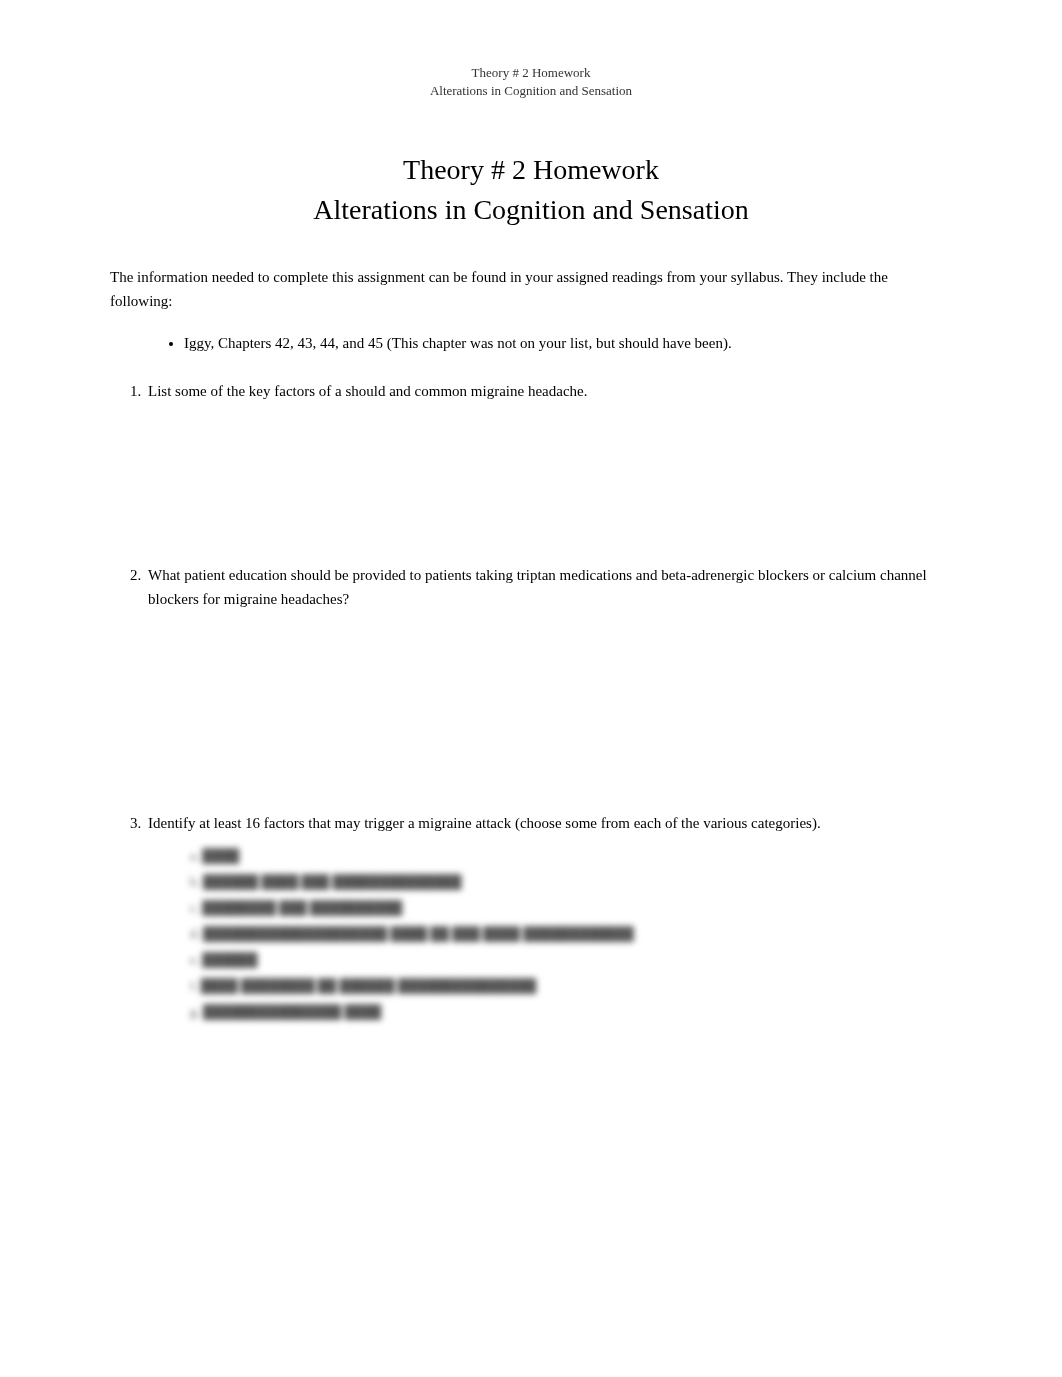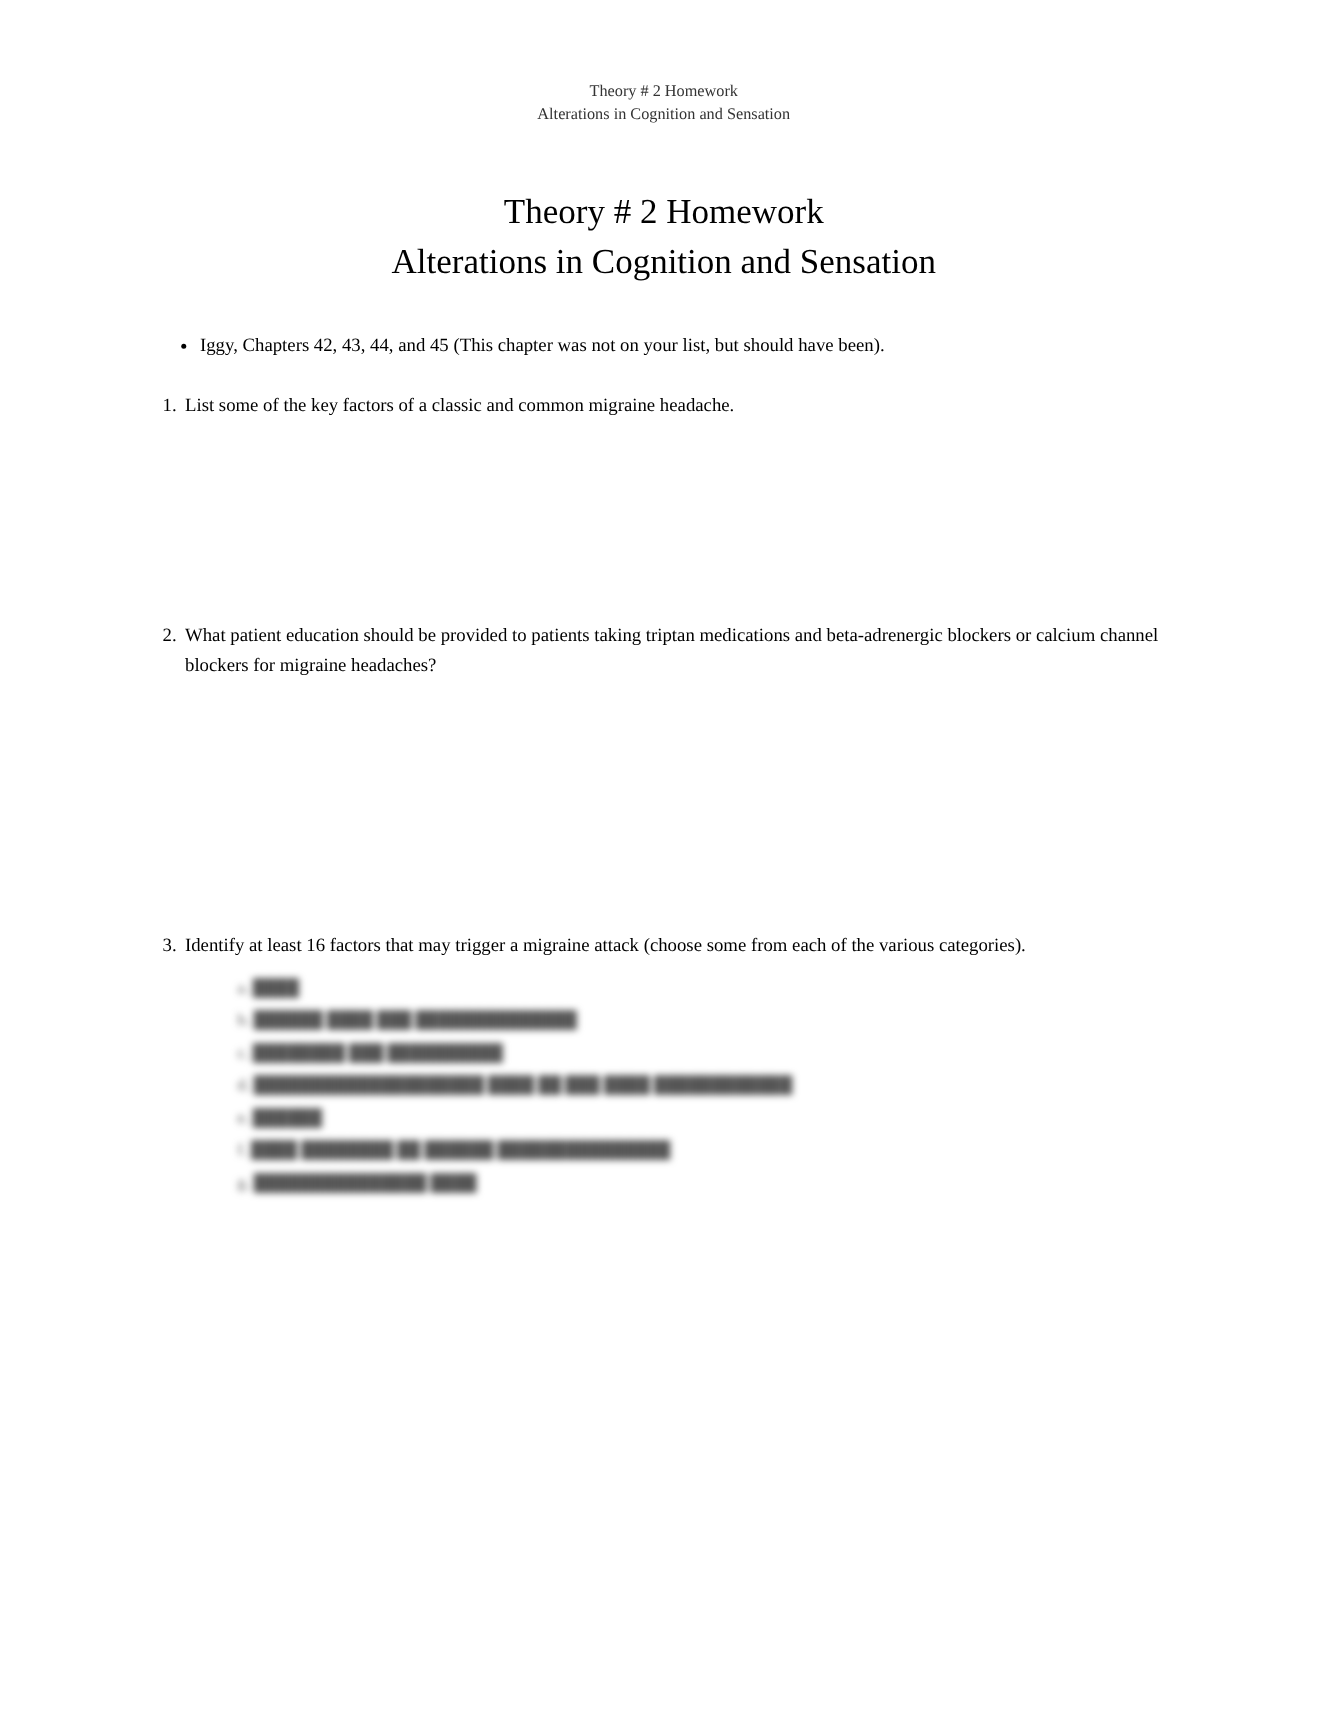--- a/index.html
+++ b/index.html
@@ -47,21 +47,21 @@
 
     .intro-text {
       font-size: 15px;
       line-height: 1.6;
       margin-bottom: 18px;
       color: #000;
     }
 
     .bullet-list {
       list-style: disc;
-      margin-left: 50px;
+      margin-left: 74px;
       margin-bottom: 24px;
     }
 
     .bullet-list li {
       font-size: 15px;
       line-height: 1.6;
       margin-bottom: 10px;
     }
 
     .questions {
@@ -121,30 +121,31 @@
     <span>Alterations in Cognition and Sensation</span>
   </div>
 
   <div class="title-block">
     <h1>
       <span>Theory # 2 Homework</span><br>
       <span>Alterations in Cognition and Sensation</span>
     </h1>
   </div>
 
+  <p class="intro-text">The information needed to complete this assignment can be found in your assigned readings from your syllabus. They include the following:</p>
 
   <ul class="bullet-list">
     <li>Iggy, Chapters 42, 43, 44, and 45 (This chapter was not on your list, but should have been).</li>
   </ul>
 
   <div class="questions">
 
     <div class="question-item">
       <span class="question-number">1.</span>
-      <span class="question-text">List some of the key factors of a classic and common migraine headache.</span>
+      <span class="question-text">List some of the key factors of a should and common migraine headache.</span>
     </div>
     <div class="answer-space"></div>
 
     <div class="question-item">
       <span class="question-number">2.</span>
       <span class="question-text">What patient education should be provided to patients taking triptan medications and beta-adrenergic blockers or calcium channel blockers for migraine headaches?</span>
     </div>
     <div class="answer-space-medium"></div>
 
     <div class="question-item">

